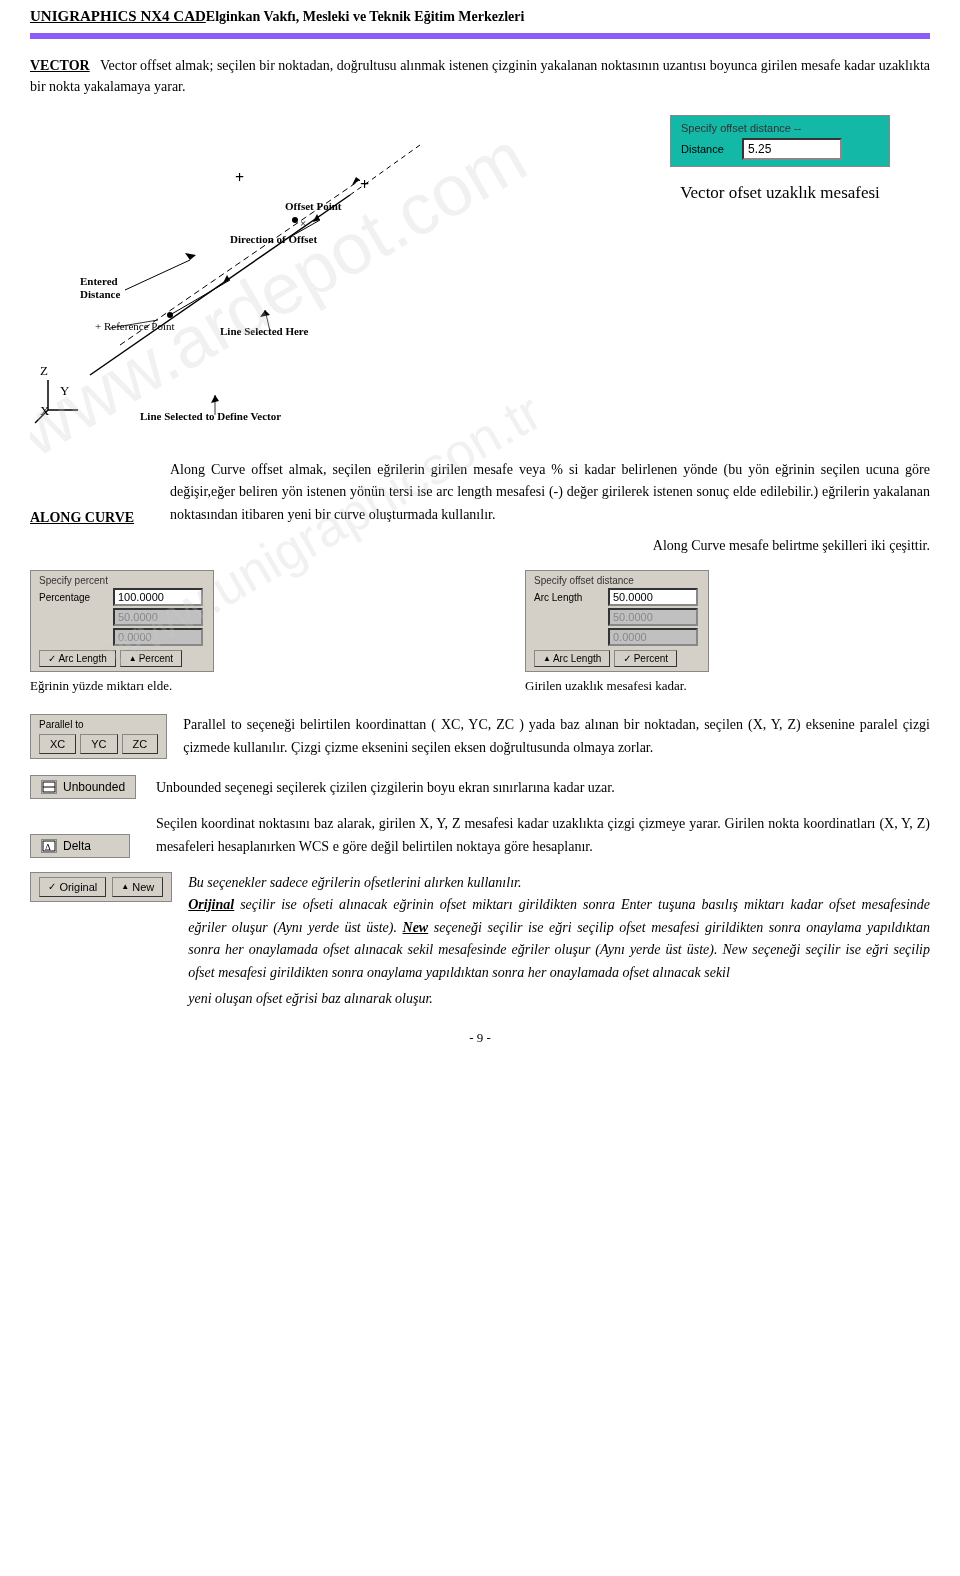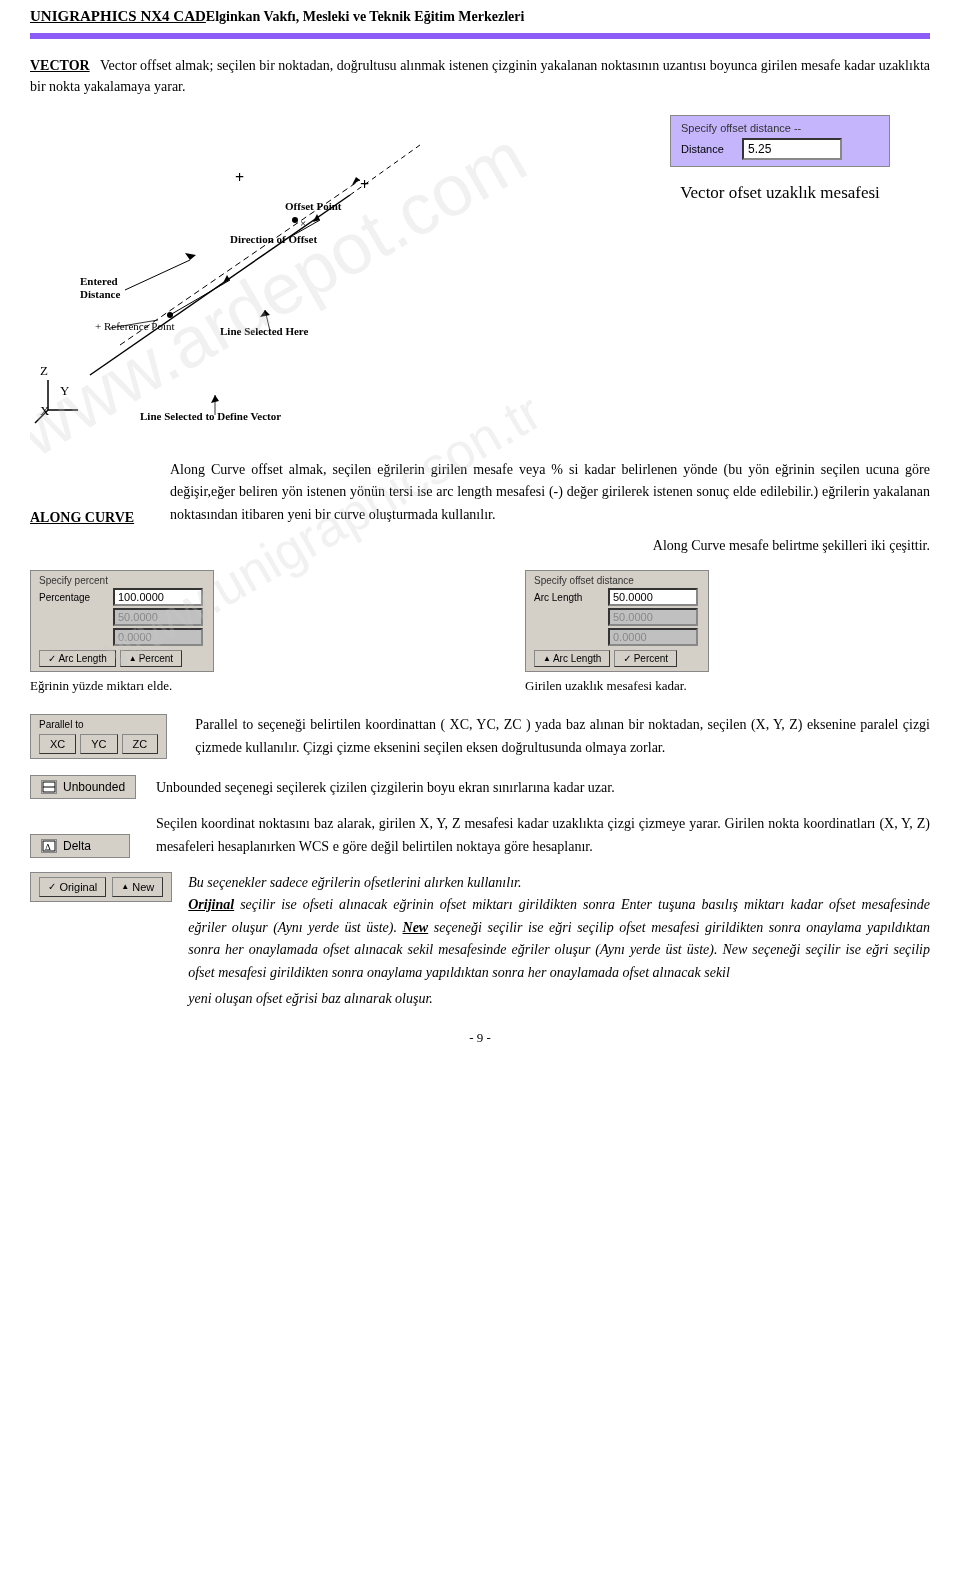--- a/index.html
+++ b/index.html
@@ -67,21 +67,21 @@
 
     
     .diagram-svg {
       width: 420px;
       height: 320px;
     }
 
     
     .dialog-box {
       border: 1px solid #888;
-      background: #c4b5fd;
+      background: #14b8a6;
       padding: 6px 10px;
       width: 220px;
       font-size: 12px;
       font-family: Arial, sans-serif;
       margin-bottom: 8px;
     }
     .dialog-box .dialog-title {
       font-size: 11px;
       color: #333;
       margin-bottom: 4px;
@@ -211,21 +211,21 @@
       font-size: 10px;
     }
     .arrow-up {
       font-size: 8px;
     }
 
     
     .parallel-section {
       display: flex;
       align-items: flex-start;
-      gap: 28px;
+      gap: 16px;
       margin: 16px 0;
     }
     .parallel-dialog {
       border: 1px solid #888;
       background: #d4d0c8;
       padding: 4px 8px;
       font-size: 11px;
       font-family: Arial, sans-serif;
       min-width: 120px;
     }

